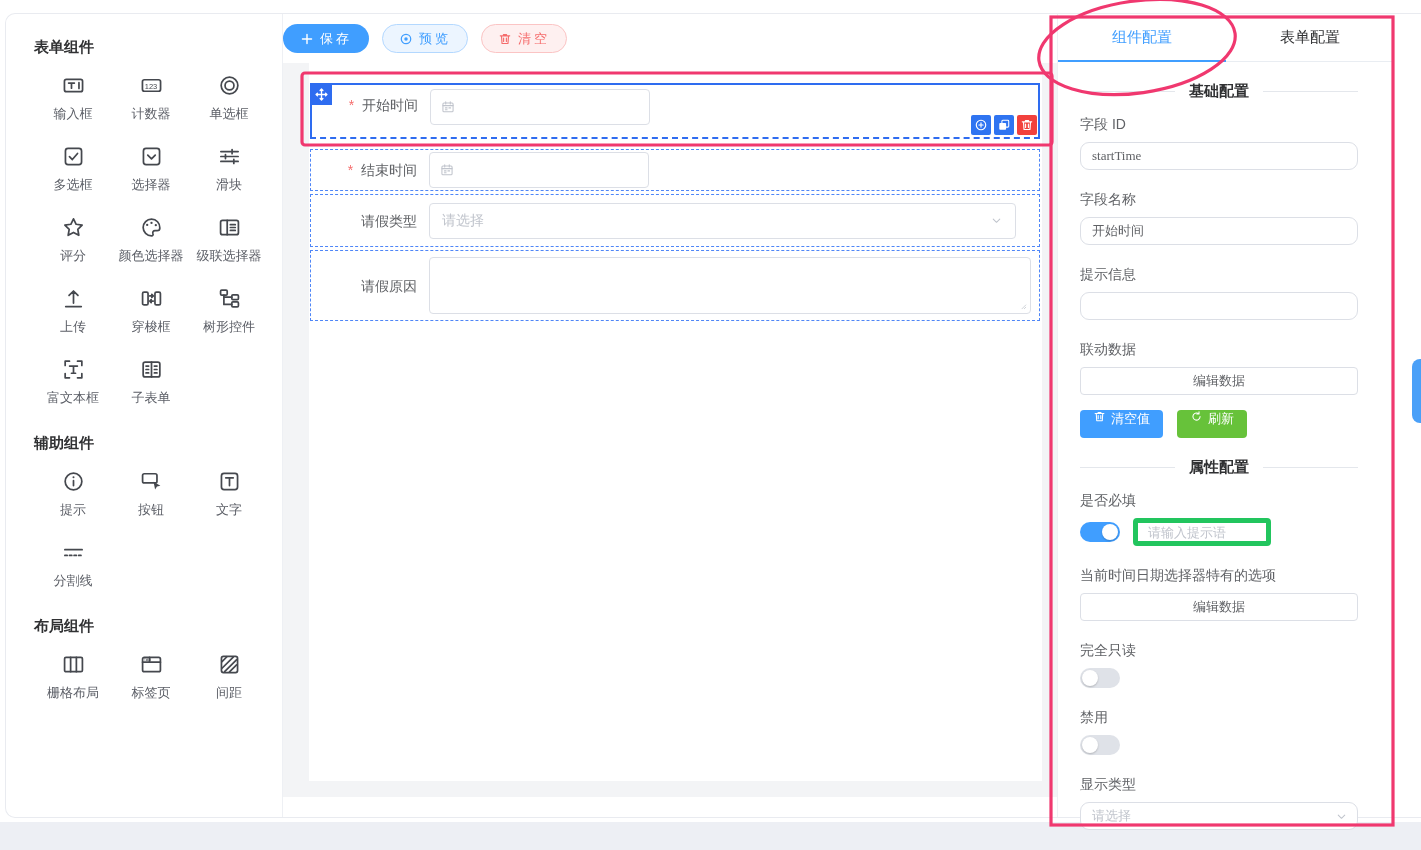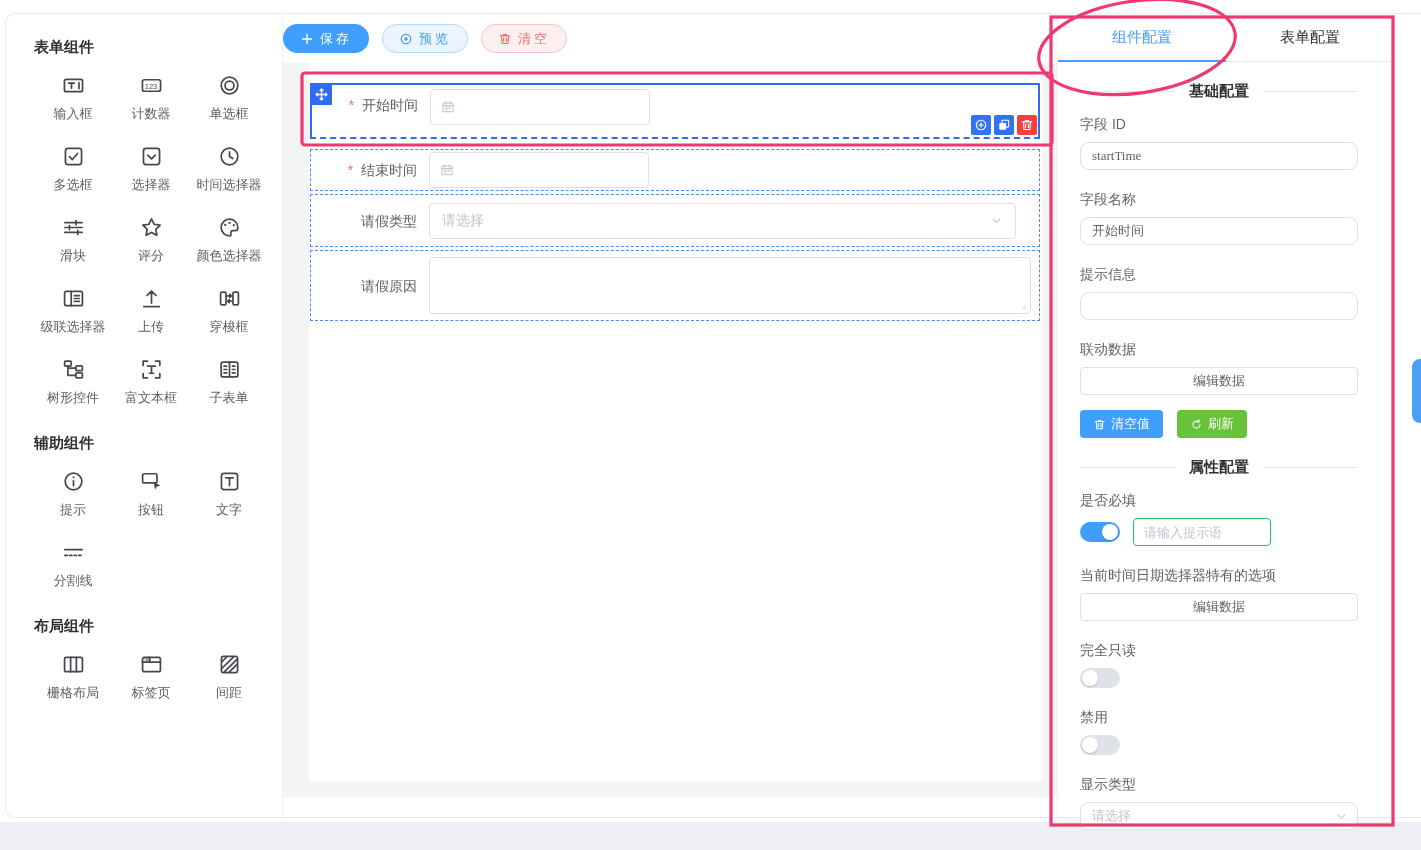--- a/index.html
+++ b/index.html
@@ -85,30 +85,30 @@
   .dtext { font-size:15px; font-weight:700; color:#303133; }
   .p-label { font-size:14px; color:#606266; margin:21px 0 8px; }
   .divider + .p-label { margin-top:15px; }
   .p-input { width:100%; height:28px; border:1px solid #dcdfe6; border-radius:9px; padding:8px 11px; font-size:13px;
     color:#606266; background:#fff; font-family:Liberation Serif, serif; }
   input::placeholder { color:#c0c4cc; }
   .edit-btn { width:100%; height:28px; border:1px solid #dcdfe6; border-radius:4px; background:#fff; font-size:13px;
     color:#606266; cursor:pointer; font-family:inherit; }
   .action-row { display:flex; gap:14px; margin-top:15px; }
   .sbtn { height:28px; border:none; border-radius:4px; color:#fff; font-size:13px; display:inline-flex;
-    align-items:center; gap:5px; padding:0 13px; cursor:pointer; font-family:inherit; }
+    gap:5px; padding:0 13px; cursor:pointer; font-family:inherit; }
   .sbtn svg { width:13px; height:13px; }
   .sbtn-blue { background:#409eff; } .sbtn-green { background:#67c23a; }
   .toggle { width:40px; height:20px; border-radius:10px; background:#dfe2e8; position:relative; cursor:pointer; }
   .toggle::after { content:''; position:absolute; width:16px; height:16px; border-radius:50%; background:#fff;
     top:2px; left:2px; box-shadow:0 1px 2px rgba(0,0,0,.2); }
   .toggle.on { background:#409eff; }
   .toggle.on::after { left:22px; }
   .req-row { display:flex; align-items:center; gap:13px; }
-  .hint-input { width:138px; height:28px; border:1px solid #22c55e; border-radius:4px; padding:0 10px;
+  .hint-input { width:138px; height:28px; border:5px solid #22c55e; border-radius:4px; padding:0 10px;
     font-size:13px; font-family:inherit; }
   .p-select { position:relative; }
   .p-select input { padding-right:30px; }
   .p-select .chev { position:absolute; right:10px; top:8px; }
 
   .edge-handle { position:absolute; right:0; top:345px; width:9px; height:64px; background:#4aa0f8;
     border-radius:8px 0 0 8px; cursor:pointer; }
 
   .annot { position:absolute; left:0; top:0; pointer-events:none; z-index:60; }
   .pink { fill:none; stroke:#f0386f; stroke-width:3.2; }
@@ -160,29 +160,20 @@
           <span class="comp-label">多选框</span>
         </div>
         <div class="comp-item">
           <span class="comp-icon">
             <svg viewBox="0 0 16 16" fill="none" stroke="currentColor" stroke-width="1.2" stroke-linecap="round" stroke-linejoin="round">
               <rect x="2.4" y="2.4" width="11.2" height="11.2" rx="1.8"></rect>
               <path d="M5.4 7l2.6 2.6L10.6 7"></path>
             </svg>
           </span>
           <span class="comp-label">选择器</span>
-        </div>
-        <div class="comp-item">
-          <span class="comp-icon">
-            <svg viewBox="0 0 16 16" fill="none" stroke="currentColor" stroke-width="1.2" stroke-linecap="round" stroke-linejoin="round">
-              <circle cx="8" cy="8" r="5.8"></circle>
-              <path d="M8 4.8V8l2.3 1.4"></path>
-            </svg>
-          </span>
-          <span class="comp-label">时间选择器</span>
         </div>
         <div class="comp-item">
           <span class="comp-icon">
             <svg viewBox="0 0 16 16" fill="none" stroke="currentColor" stroke-width="1.2" stroke-linecap="round" stroke-linejoin="round">
               <path d="M2 4.6h12M2 8h12M2 11.4h12M9.8 3.2v2.8M5.2 6.6v2.8M11 10v2.8"></path>
             </svg>
           </span>
           <span class="comp-label">滑块</span>
         </div>
         <div class="comp-item">

